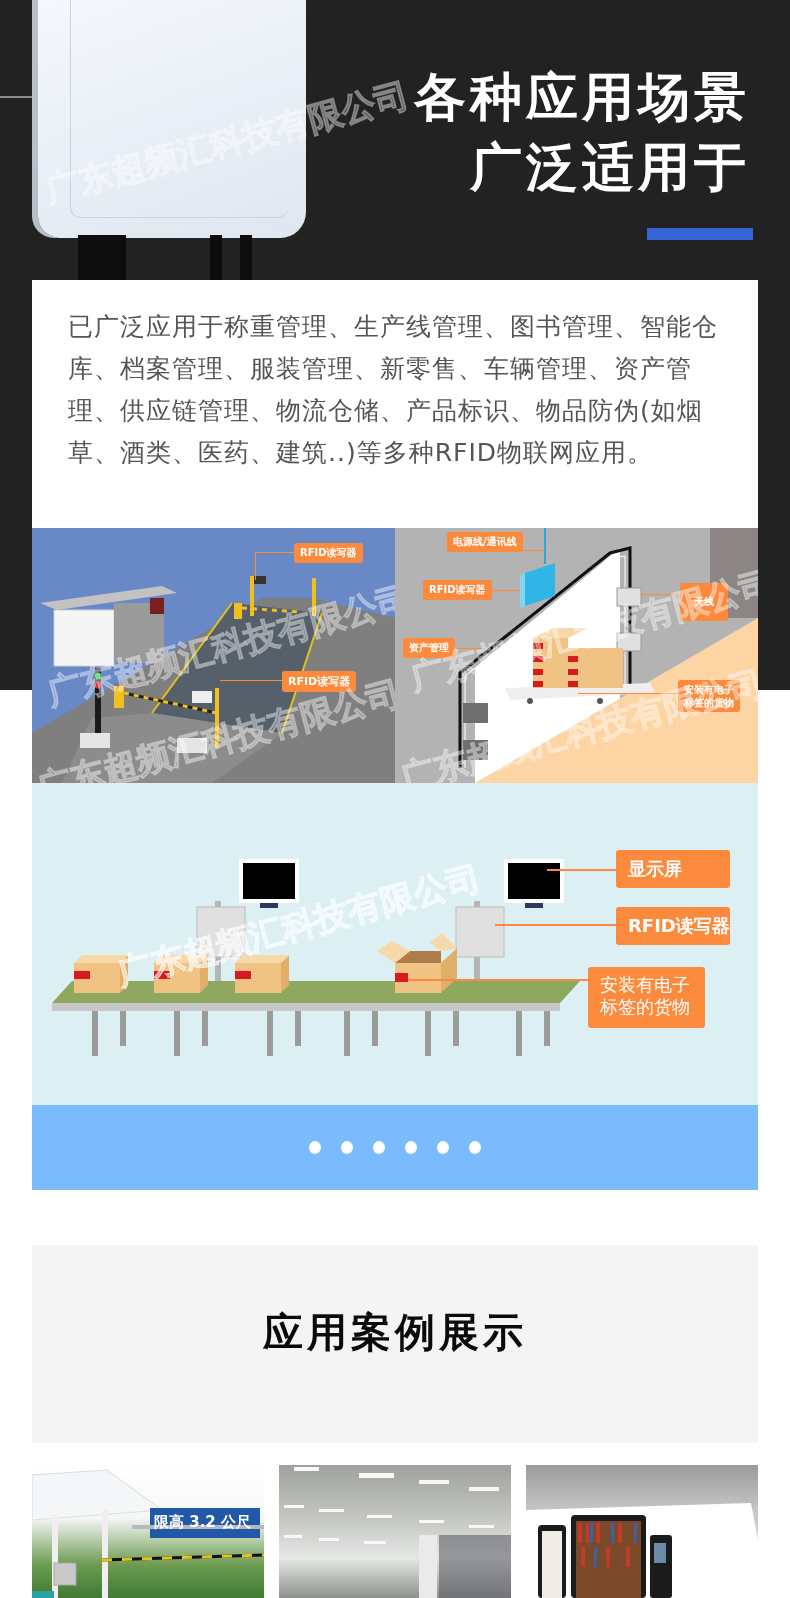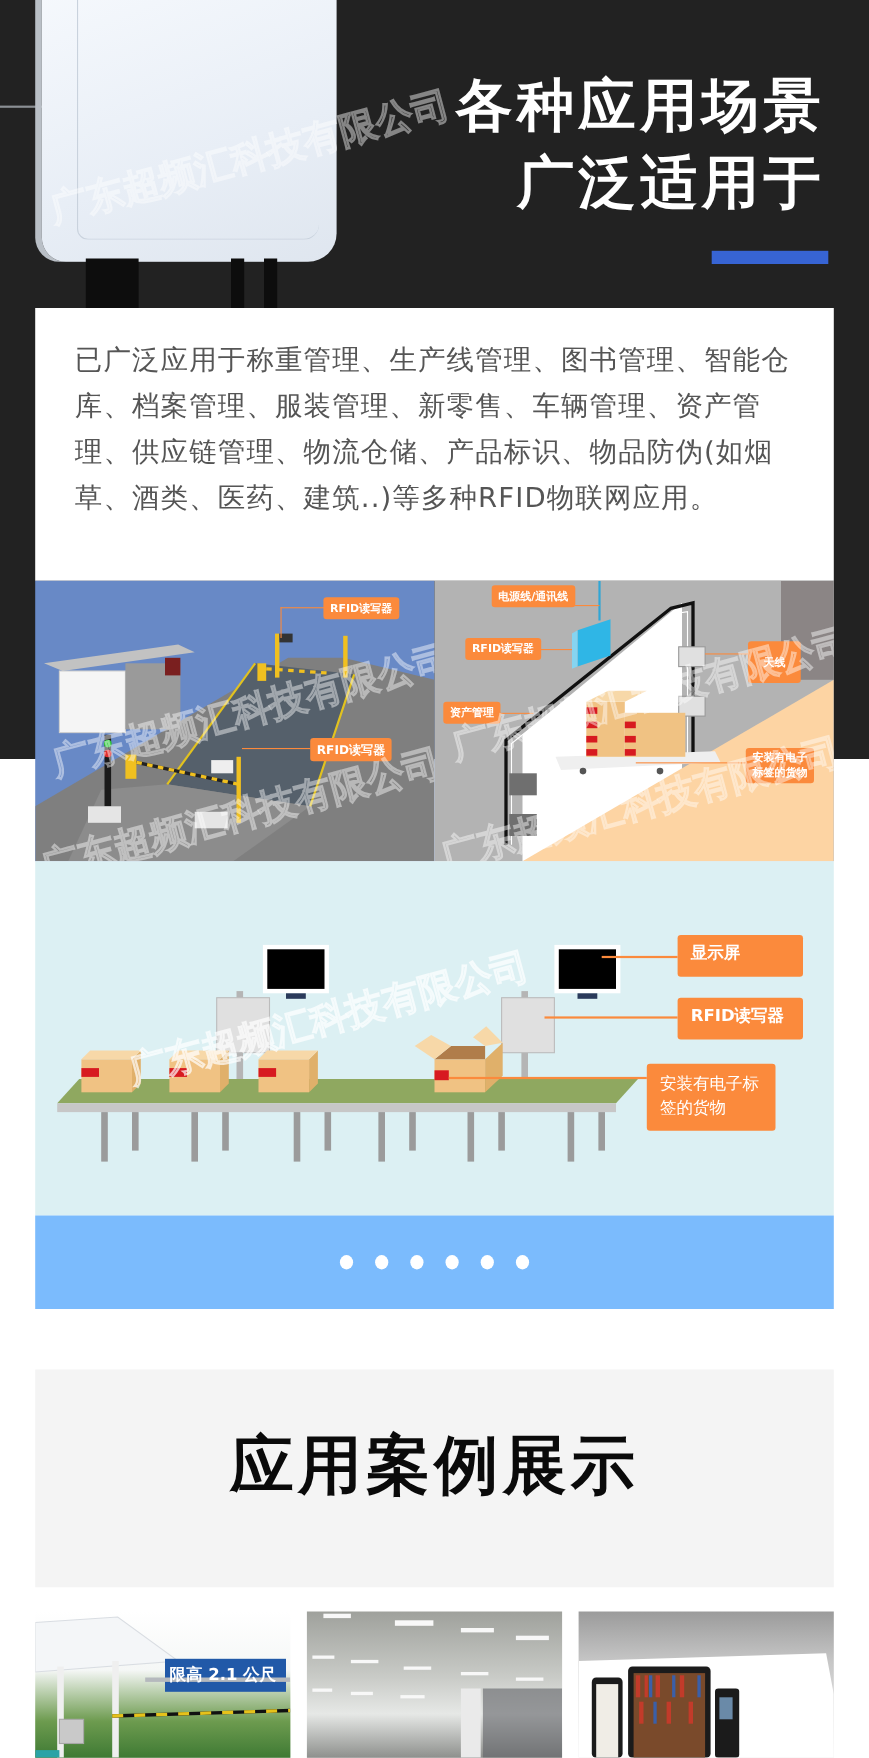--- a/index.html
+++ b/index.html
@@ -20,30 +20,30 @@
   .desc-card { position: absolute; left: 32px; top: 280px; width: 726px; height: 248px; background: #ffffff; padding: 26px 20px 0 36px; }
   .desc-text { font-size: 25px; line-height: 42px; color: #555555; letter-spacing: 1px; }
 
   .scene { position: absolute; overflow: hidden; }
   .scene-weigh { left: 32px; top: 528px; width: 363px; height: 255px; background: #6889c6; }
   .scene-door { left: 395px; top: 528px; width: 363px; height: 255px; background: #b3b3b3; }
   .scene-conveyor { left: 32px; top: 783px; width: 726px; height: 322px; background: #dcf0f3; }
 
   .label { position: absolute; background: #fb8a3c; color: #ffffff; font-weight: bold; border-radius: 3px; text-align: left; white-space: nowrap; }
   .label.sm { font-size: 10px; padding: 3px 6px; }
-  .label.lg { font-size: 15px; padding: 7px 12px; }
+  .label.lg { font-size: 18px; padding: 7px 12px; }
   .leader { position: absolute; height: 2px; background: #fb8a3c; }
 
   .watermark { position: absolute; color: rgba(255,255,255,0.28); font-size: 34px; font-weight: bold; transform: rotate(-15deg); white-space: nowrap; pointer-events: none; -webkit-text-stroke: 1px rgba(255,255,255,0.45); color: transparent; }
 
   .pager { position: absolute; left: 32px; top: 1105px; width: 726px; height: 85px; background: #7bbbfd; display: flex; justify-content: center; align-items: center; gap: 20px; }
   .dot { width: 12px; height: 13px; border-radius: 50%; background: #ffffff; }
 
   .cases-head { position: absolute; left: 32px; top: 1245px; width: 726px; height: 198px; background: #f4f4f4; text-align: center; }
-  .cases-title { margin-top: 52px; font-size: 58px; font-weight: bold; color: #0a0a0a; letter-spacing: 4px; line-height: 70px; }
+  .cases-title { margin-top: 52px; font-size: 40px; font-weight: bold; color: #0a0a0a; letter-spacing: 4px; line-height: 70px; }
   .cases-sub { margin-top: 10px; font-size: 25px; color: #222222; letter-spacing: 1px; }
 
   .photo { position: absolute; top: 1465px; width: 232px; height: 133px; overflow: hidden; }
   .photo1 { left: 32px; background: linear-gradient(180deg, #ffffff 0%, #f5f7f6 40%, #6d9b4f 75%, #3f7a34 100%); }
   .photo2 { left: 279px; background: linear-gradient(180deg, #9fa19c 0%, #c9cbc7 45%, #e6e8e6 70%, #8e908d 100%); }
   .photo3 { left: 526px; background: linear-gradient(180deg, #9b9b9b 0%, #c7c7c7 35%, #f2f2f2 100%); }
 </style>
 </head>
 <body>
 
@@ -222,21 +222,21 @@
     <polygon points="0,10 75,5 130,45 0,55" fill="#f4f6f8" stroke="#d9dde2"></polygon>
     <rect x="20" y="50" width="6" height="83" fill="#efefef"></rect>
     <rect x="70" y="45" width="6" height="88" fill="#efefef"></rect>
     <rect x="118" y="43" width="110" height="30" fill="#2159a8"></rect>
     <rect x="100" y="60" width="132" height="4" fill="#b5b9bd"></rect>
     <line x1="70" y1="95" x2="232" y2="90" stroke="#111" stroke-width="3"></line>
     <line x1="70" y1="95" x2="232" y2="90" stroke="#e6c21a" stroke-width="3" stroke-dasharray="10 10"></line>
     <rect x="22" y="98" width="22" height="22" fill="#c9c9c9" stroke="#a7a7a7"></rect>
     <rect x="0" y="126" width="22" height="7" fill="#2aa3a6"></rect>
   </svg>
-  <div style="position:absolute; left:122px; top:48px; color:#fff; font-size:15px; font-weight:bold;">限高 2.1 公尺</div>
+  <div style="position:absolute; left:122px; top:48px; color:#fff; font-size:15px; font-weight:bold;">限高 3.2 公尺</div>
 </div>
 <div class="photo photo2">
   <svg width="232" height="133" viewBox="0 0 232 133">
     <g fill="#f8f8f8">
       <rect x="15" y="2" width="25" height="4"></rect>
         <rect x="80" y="8" width="35" height="5"></rect>
         <rect x="140" y="15" width="30" height="4"></rect>
         <rect x="190" y="22" width="30" height="4"></rect>
       <rect x="5" y="40" width="20" height="3"></rect>
         <rect x="40" y="44" width="25" height="3"></rect>

